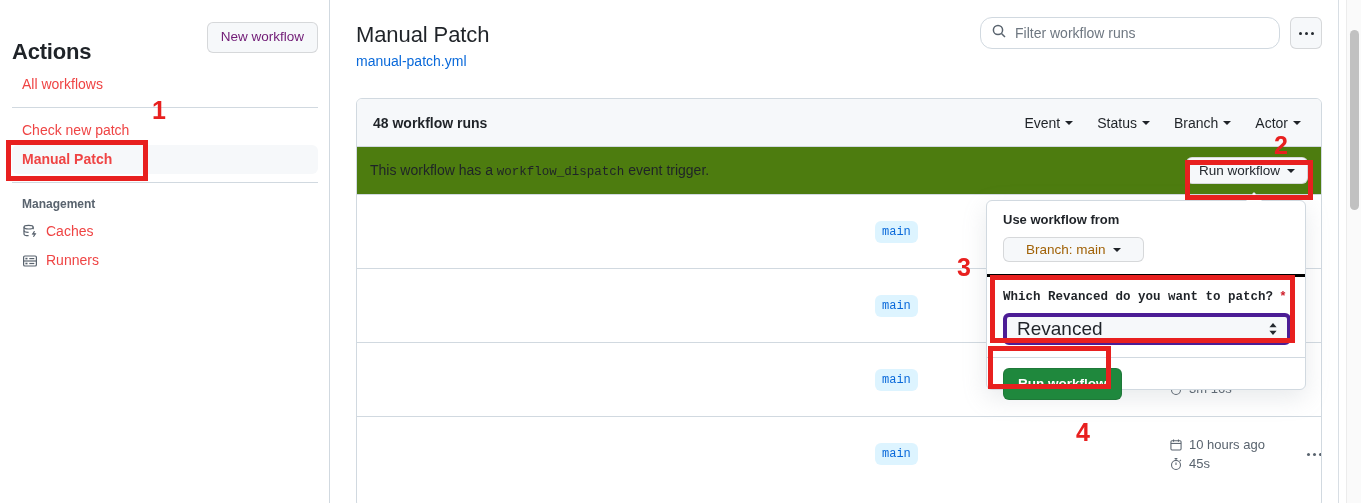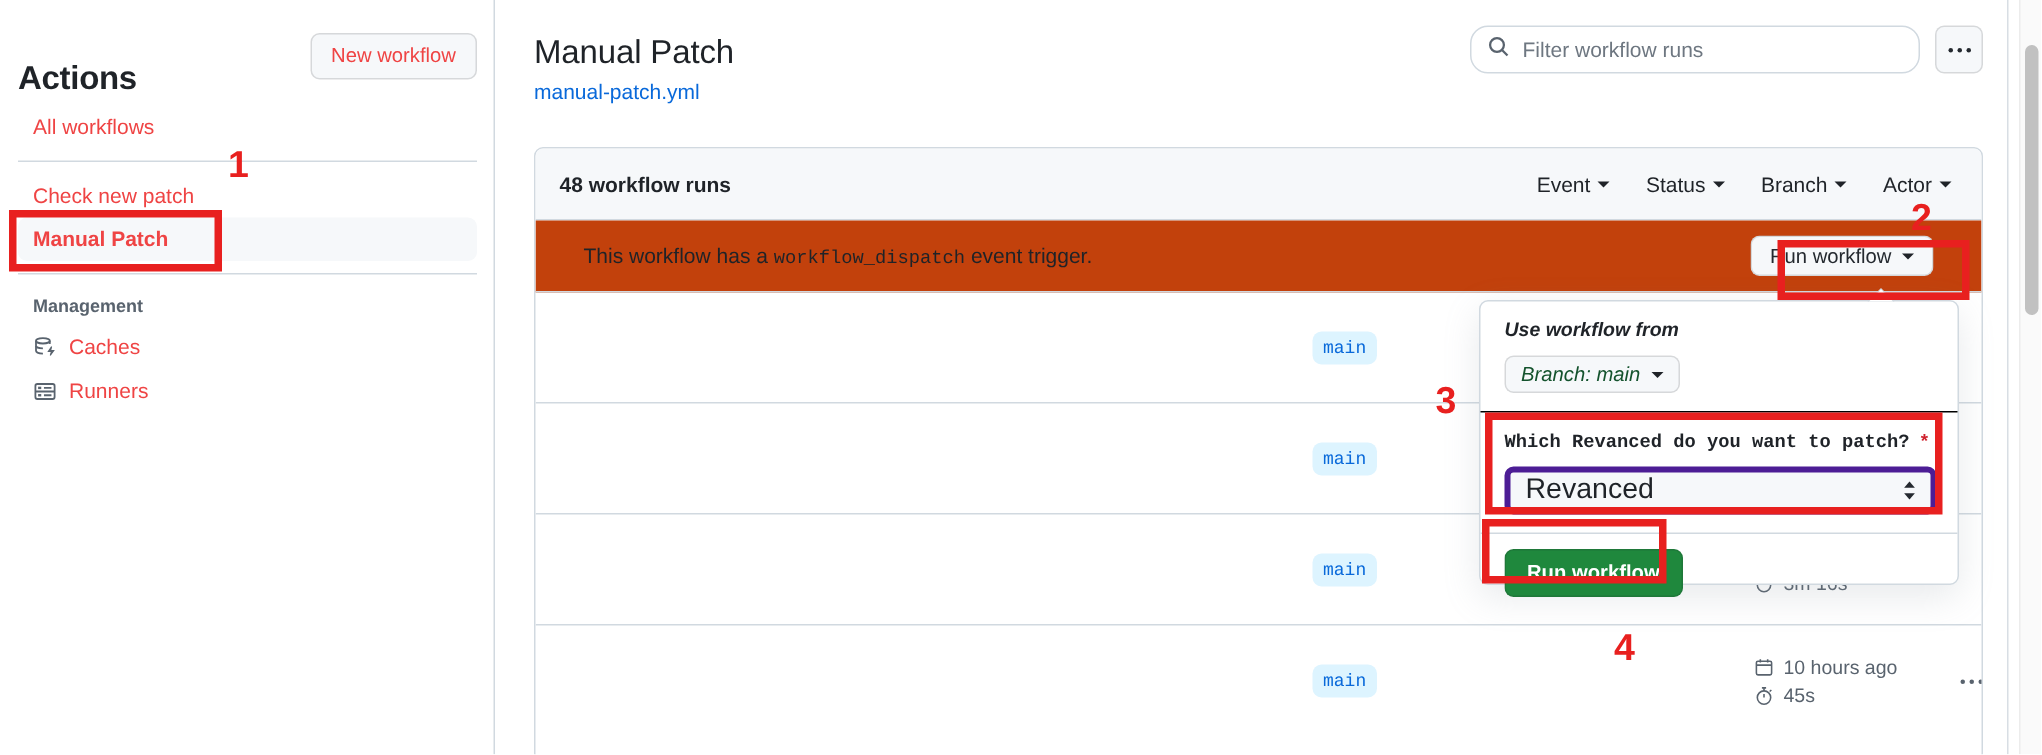--- a/index.html
+++ b/index.html
@@ -50,21 +50,21 @@
     color: #1f2328;
     line-height: 30px;
     margin-top: 17px;
   }
   .new-wf-btn {
     position: absolute;
     right: 0; top: 2px;
     padding: 5px 13px 6px;
     font-size: 13.5px;
     line-height: 18px;
-    color: #ef4444;
+    color: #701a75;
     background: #f6f8fa;
     border: 1px solid rgba(31,35,40,0.15);
     border-radius: 6px;
     cursor: pointer;
     white-space: nowrap;
     text-align: center;
   }
 
   .side-list { position: absolute; left: 0; top: 70px; width: 330px; }
   .side-item {
@@ -223,25 +223,25 @@
   .caret-down {
     width: 0; height: 0;
     border-left: 4px solid transparent;
     border-right: 4px solid transparent;
     border-top: 4px solid #1f2328;
     display: inline-block;
   }
 
   .dispatch-banner {
     height: 48px;
-    background: #c2410c;
+    background: #4d7c0f;
     border-bottom: 1px solid #d1d9e0;
     display: flex;
     align-items: center;
-    padding: 0 32px;
+    padding: 0 13px;
   }
   .dispatch-text {
     font-size: 14px;
     color: #1f2328;
   }
   .mono {
     font-family: "Liberation Mono", "DejaVu Sans Mono", monospace;
     font-size: 12.5px;
     background: transparent;
   }
@@ -322,40 +322,39 @@
     content: "";
     position: absolute;
     left: 259px; top: -8px;
     width: 0; height: 0;
     border-left: 8px solid transparent;
     border-right: 8px solid transparent;
     border-bottom: 8px solid #ffffff;
   }
   .panel-sec {
     padding: 10px 16px 12px;
-    border-bottom: 1px solid #000000;
-    font-style: italic;
+    border-bottom: 3px solid #000000;
   }
   .panel-label {
     font-size: 13px;
     font-weight: 600;
     color: #1f2328;
     margin-bottom: 8px;
     line-height: 18px;
   }
   .branch-select {
     display: inline-flex;
     align-items: center;
     gap: 7px;
     background: #f6f8fa;
     border: 1px solid rgba(31,35,40,0.15);
     border-radius: 6px;
-    padding: 4px 10px;
+    padding: 4px 22px;
     font-size: 13.5px;
-    color: #14532d;
+    color: #a16207;
     cursor: pointer;
   }
   .panel-sec2 { padding: 10px 16px 12px; border-bottom: 1px solid #d1d9e0; }
   .input-label {
     font-family: "Liberation Mono", "DejaVu Sans Mono", monospace;
     font-size: 12.5px;
     font-weight: 700;
     color: #1f2328;
     line-height: 18px;
     margin-bottom: 7px;

